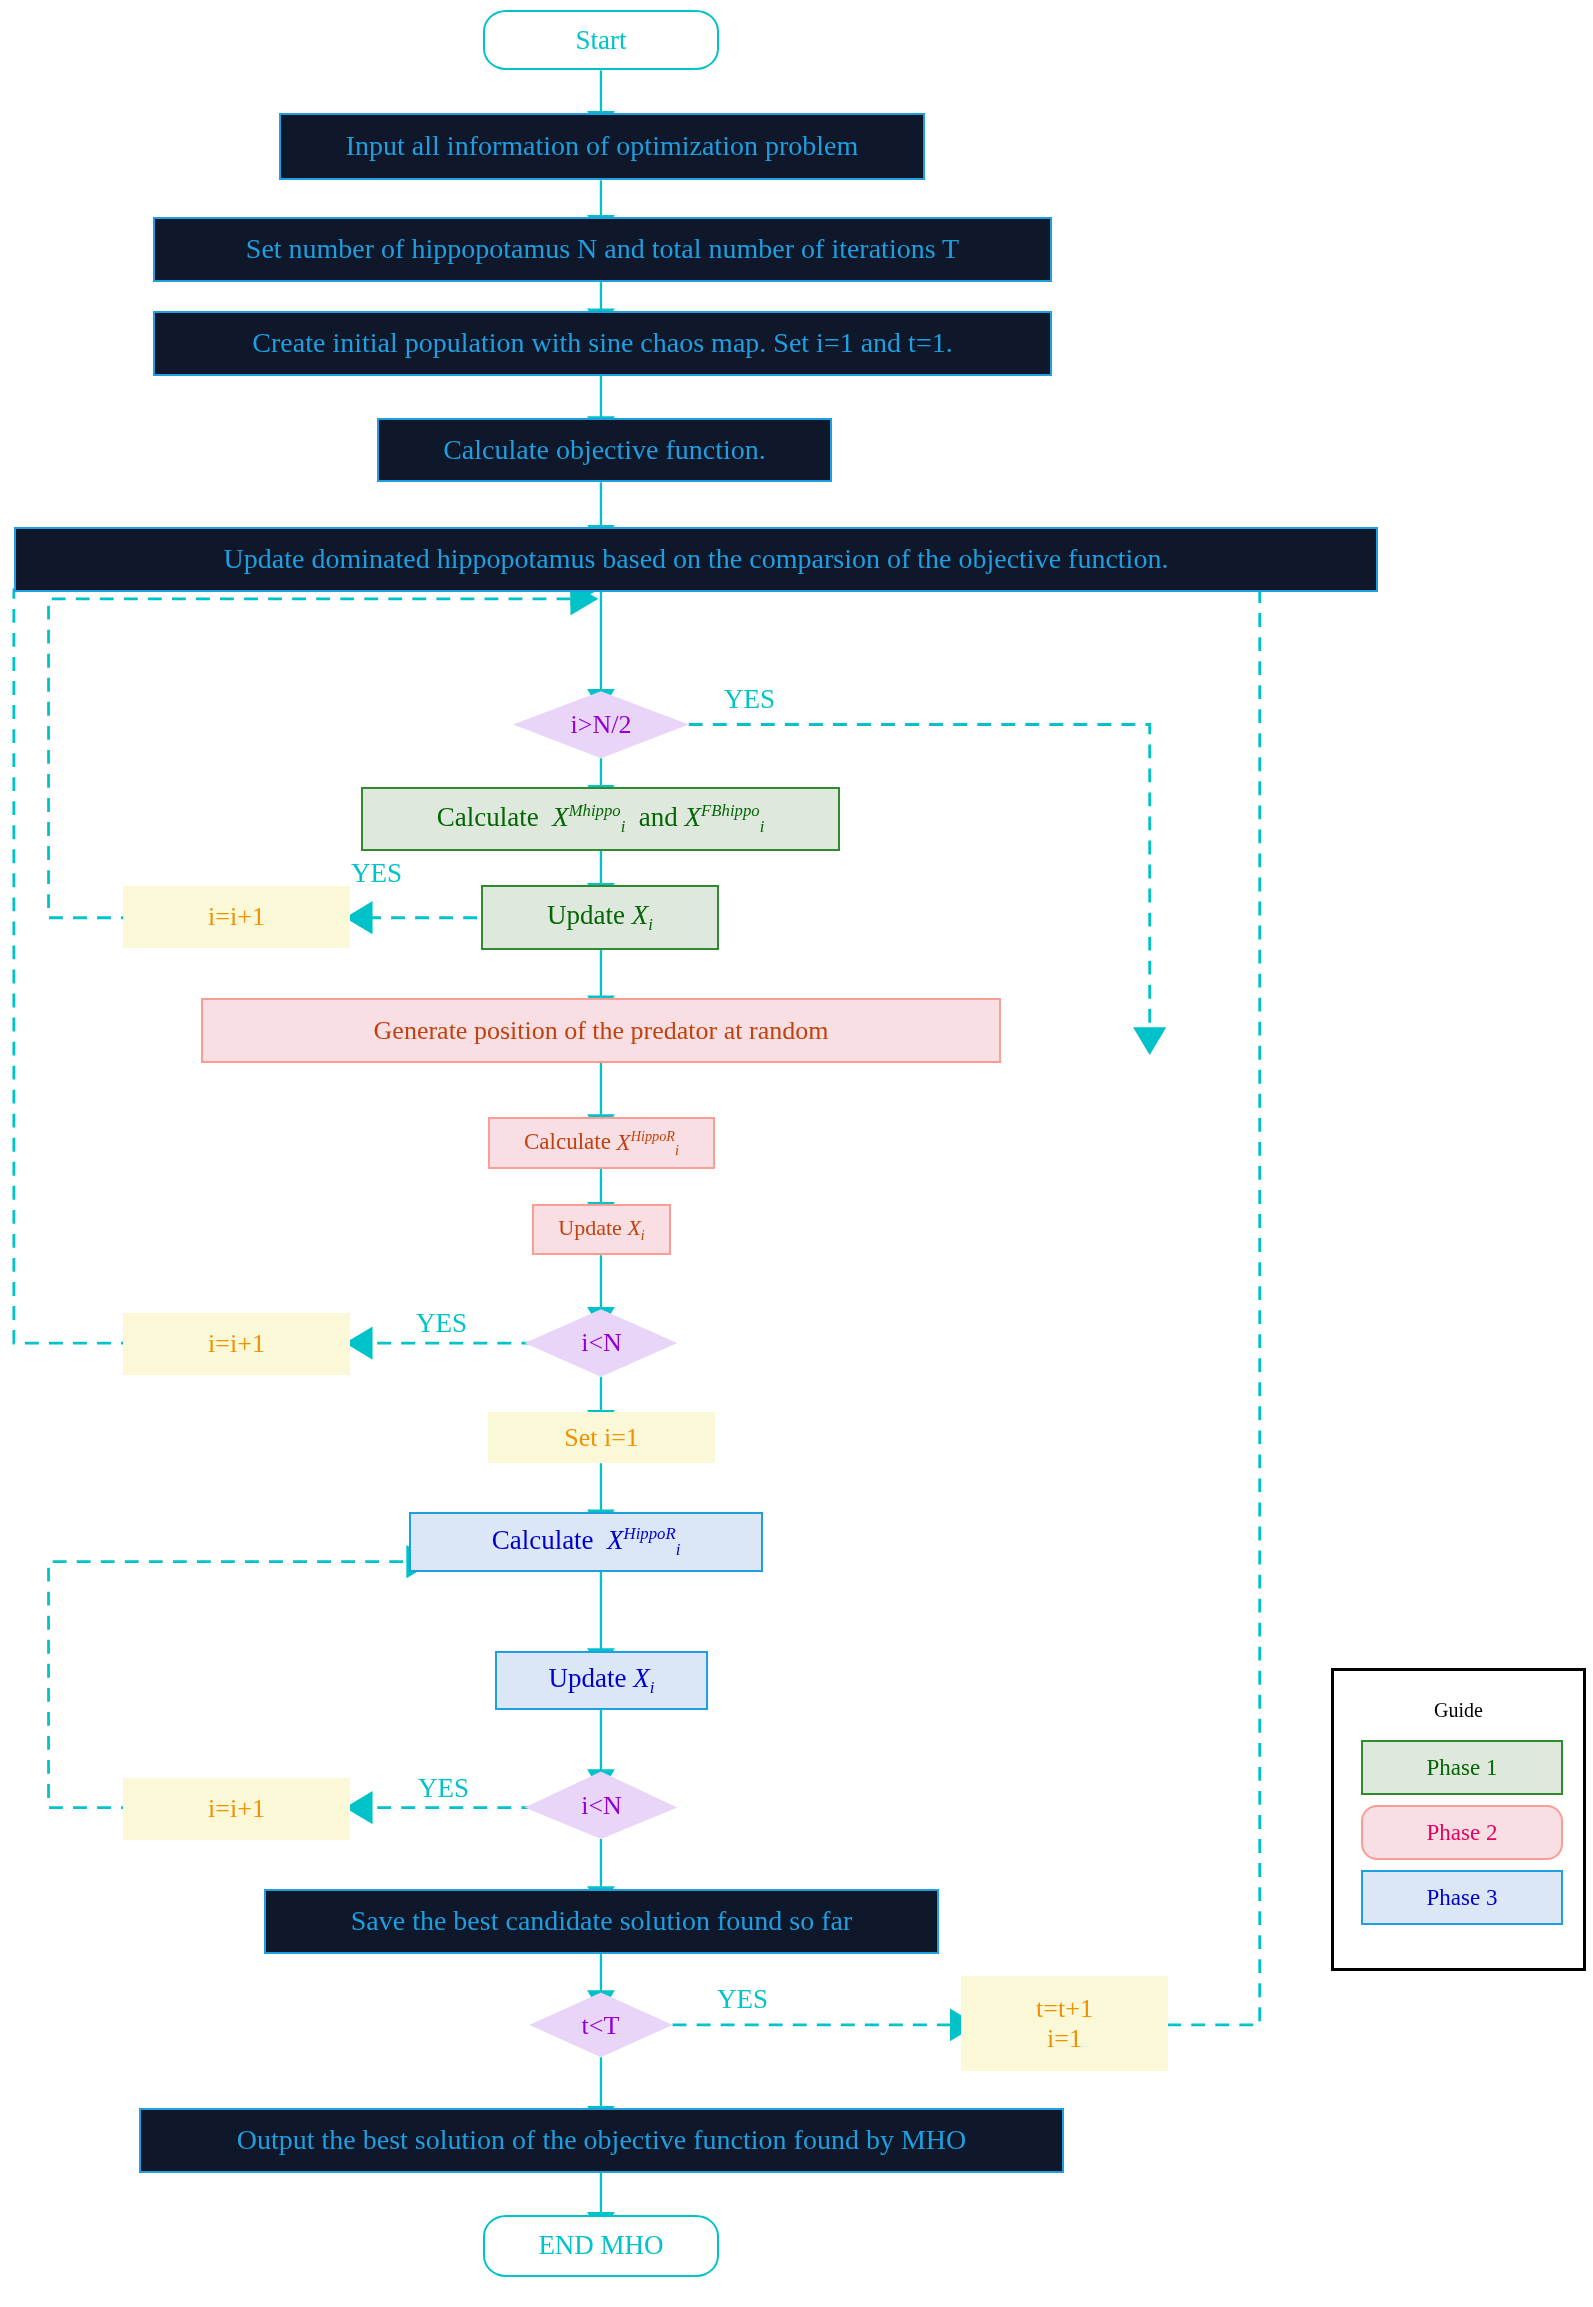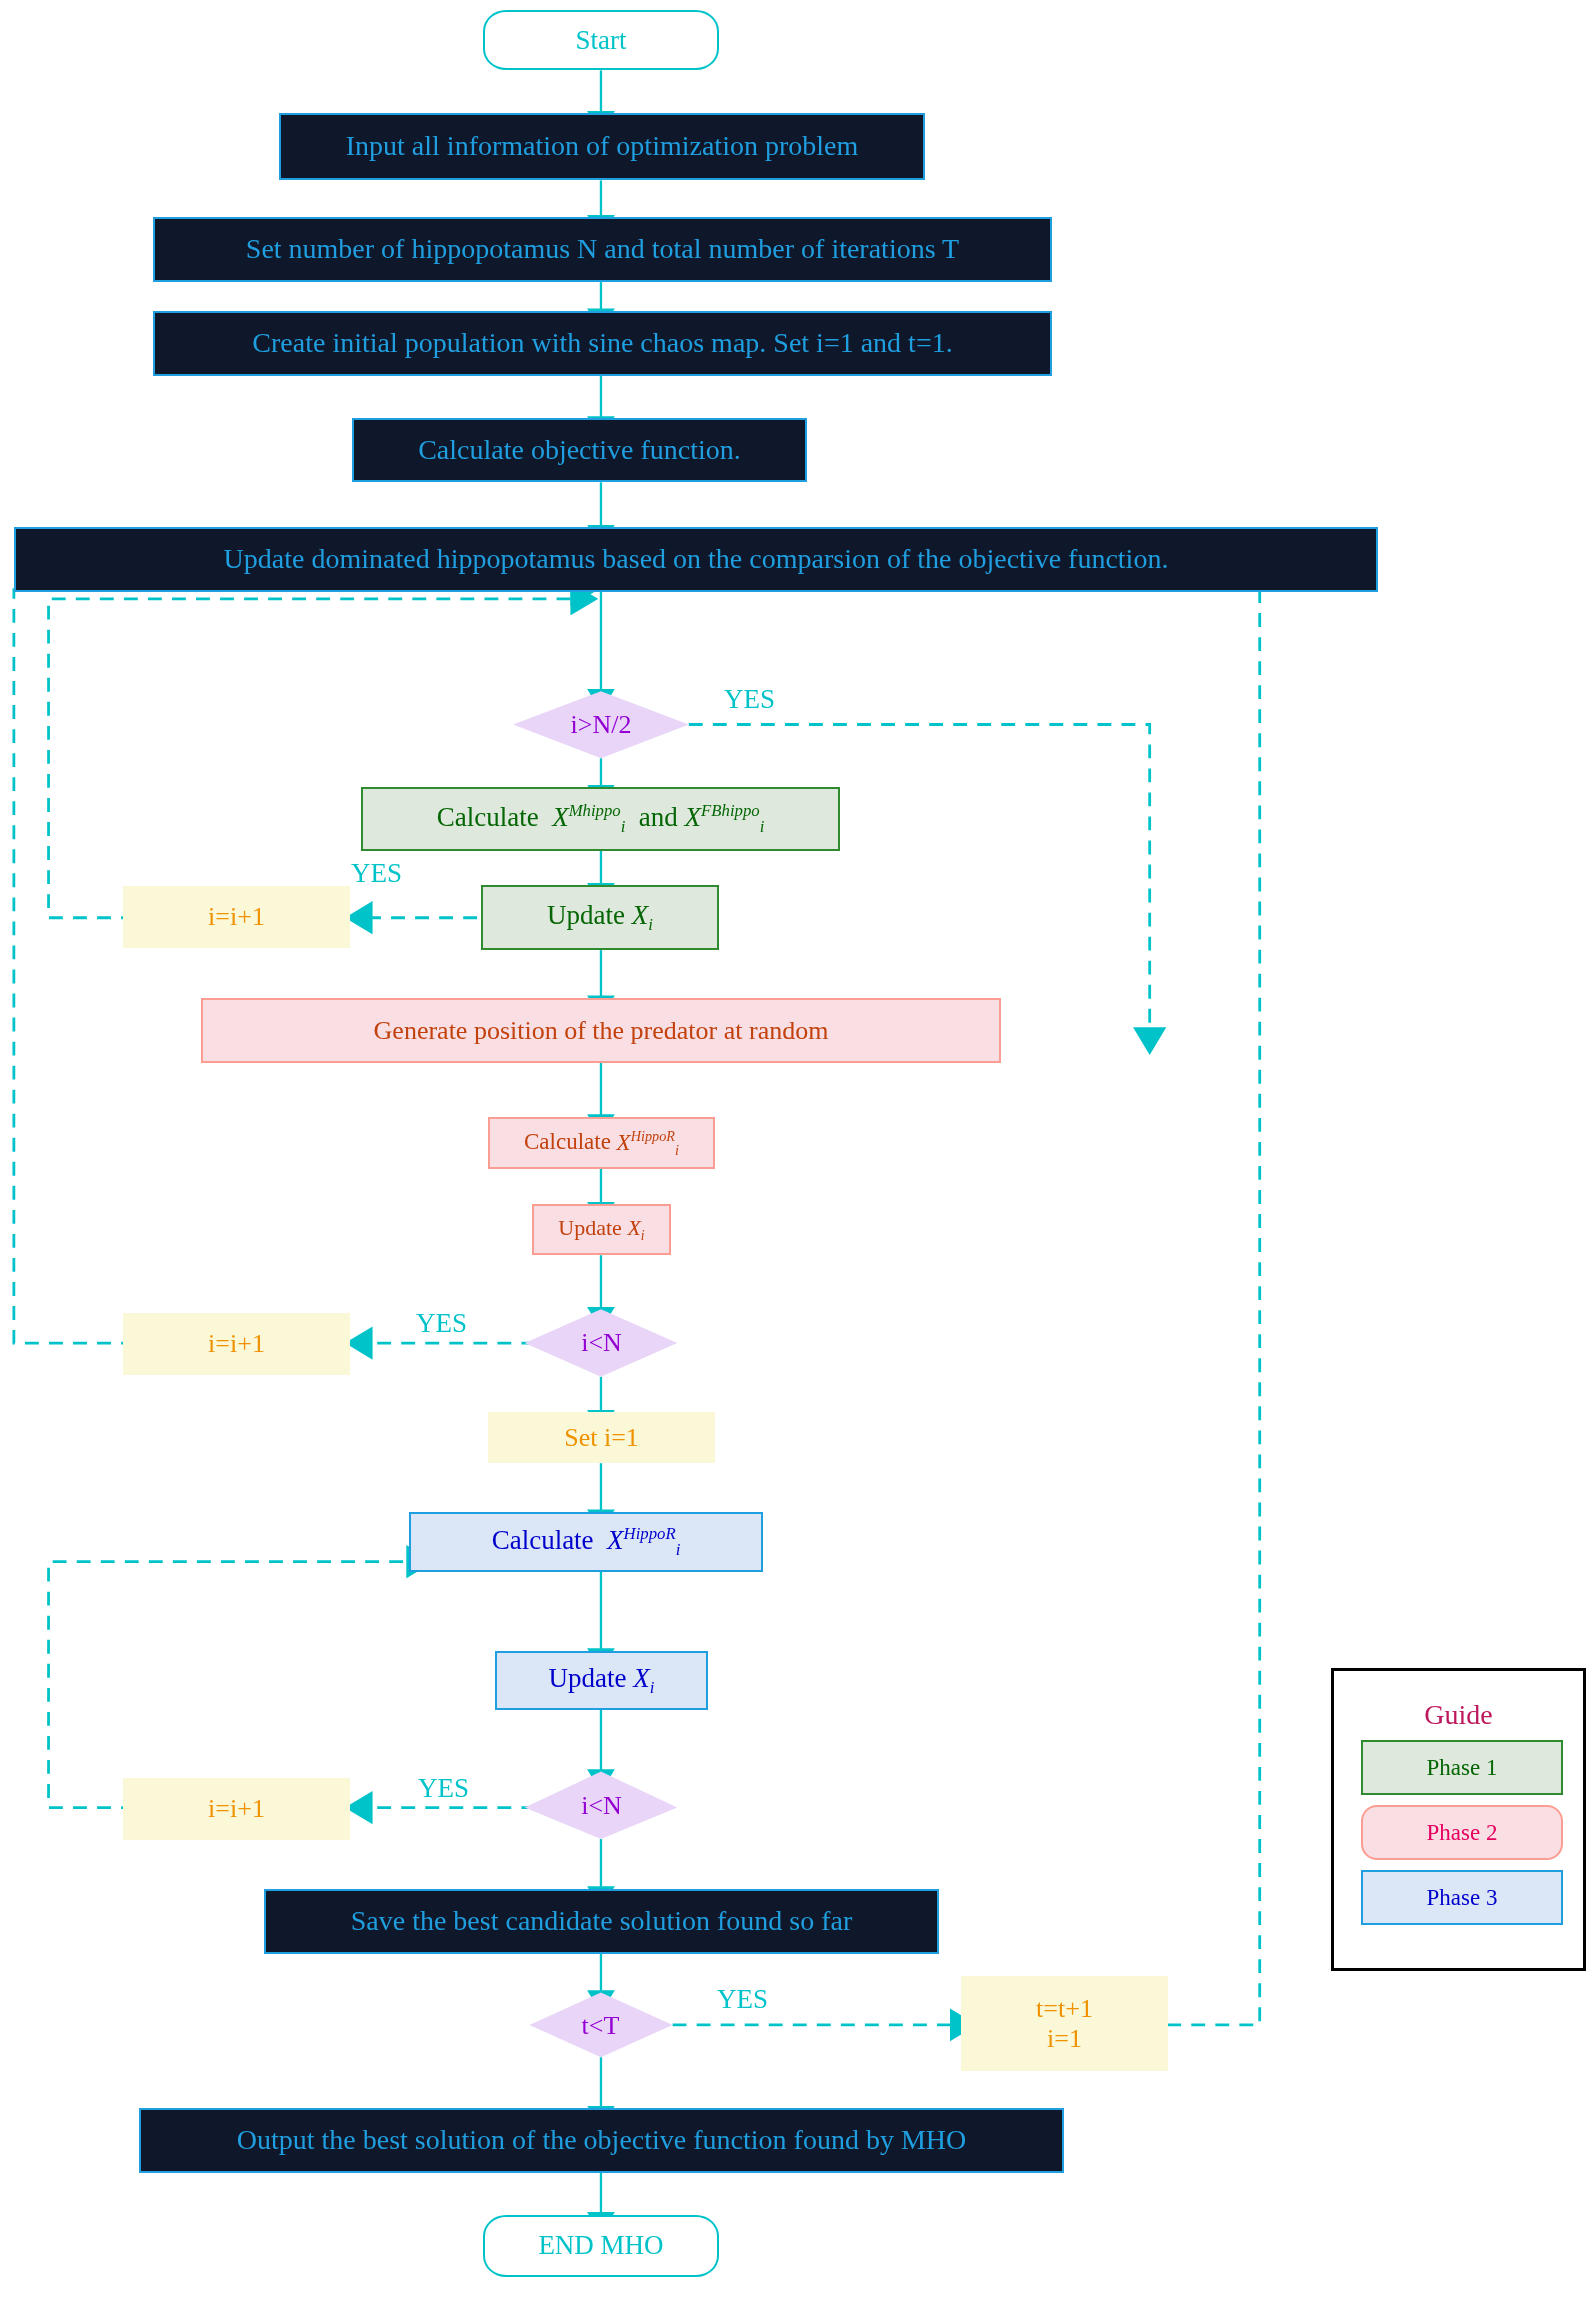--- a/index.html
+++ b/index.html
@@ -17,21 +17,21 @@
   
   .p2{border:2.3px solid #fb9d92;background:#f9dfe4;color:#c2410c;font-size:26px;}
   
   .p3{border:2.8px solid #1f9fe0;background:#dbe6f6;color:#0000cd;font-size:27px;}
   
   .aux{background:#faf8d7;color:#f09100;font-size:26px;border:0;}
   
   .dec{color:#9400d3;font-size:26px;background:transparent;}
   .yes{position:absolute;color:#00c3c9;font-size:27px;}
   .legendbox{position:absolute;border:3.2px solid #000;background:#fff;box-sizing:border-box;}
-  .legendtitle{position:absolute;width:100%;text-align:center;color:#be185d;font-size:28px;}
+  .legendtitle{position:absolute;width:100%;text-align:center;color:#000000;font-size:20px;}
   .lg{position:absolute;box-sizing:border-box;display:flex;align-items:center;justify-content:center;font-size:23px;}
   .lg1{border:2.8px solid #2e8b2e;background:#dfe8dc;color:#046604;}
   .lg2{border:2.3px solid #fb9d92;background:#f9dfe4;color:#e6005f;}
   .lg3{border:2.3px solid #1f9fe0;background:#dbe6f6;color:#0000cd;}
   sup{font-size:0.62em;font-style:italic;vertical-align:super;}
   sub{font-size:0.62em;font-style:italic;vertical-align:sub;}
   i.v{font-style:italic;}
 </style>
 </head>
 <body>
@@ -122,21 +122,21 @@
   </div>
 
   <div class="node proc" style="left:153px;top:217px;width:899px;height:65px;">
     <span>Set number of hippopotamus N and total number of iterations T</span>
   </div>
 
   <div class="node proc" style="left:153px;top:311px;width:899px;height:65px;">
     <span>Create initial population with sine chaos map. Set i=1 and t=1.</span>
   </div>
 
-  <div class="node proc" style="left:352px;top:418px;width:455px;height:64px;">
+  <div class="node proc" style="left:377px;top:418px;width:455px;height:64px;">
     <span>Calculate objective function.</span>
   </div>
 
   <div class="node proc" style="left:14px;top:527px;width:1364px;height:65px;">
     <span>Update dominated hippopotamus based on the comparsion of the objective function.</span>
   </div>
 
   <div class="node dec" style="left:513px;top:691px;width:176px;height:67px;">
     <span>i&gt;N/2</span>
   </div>

